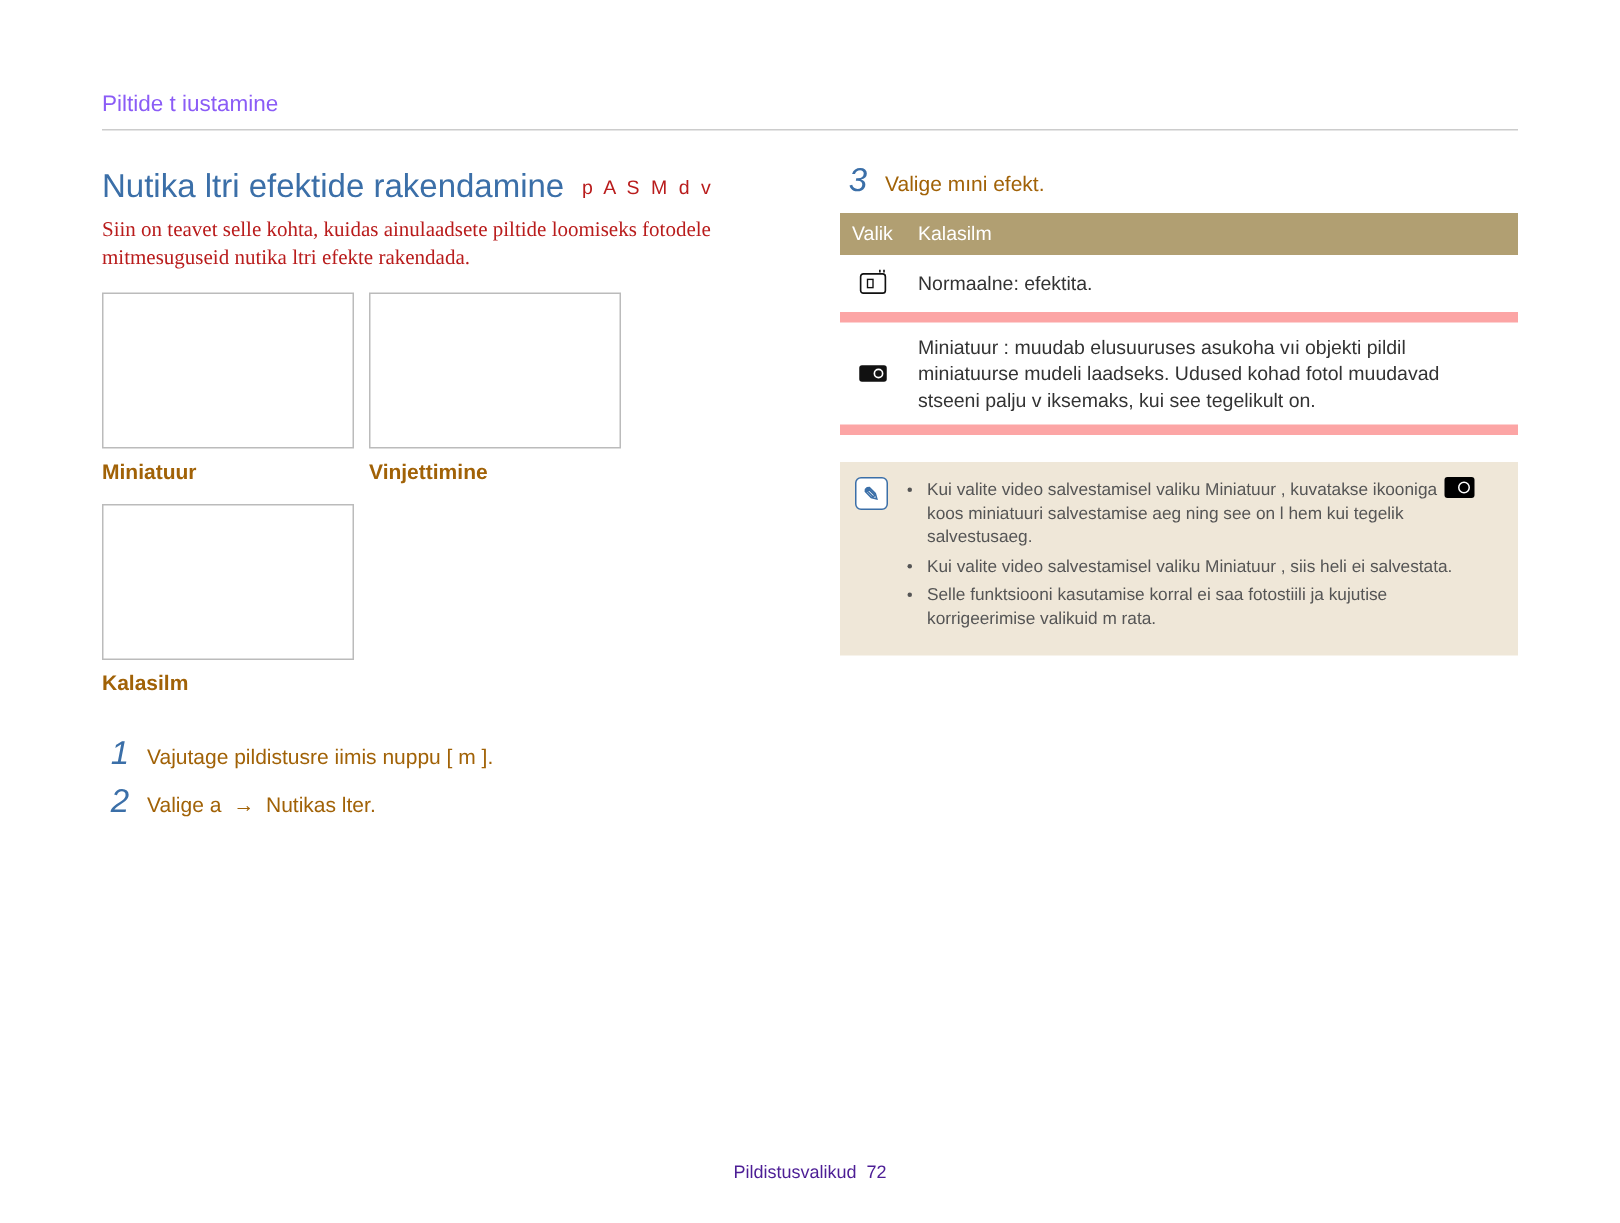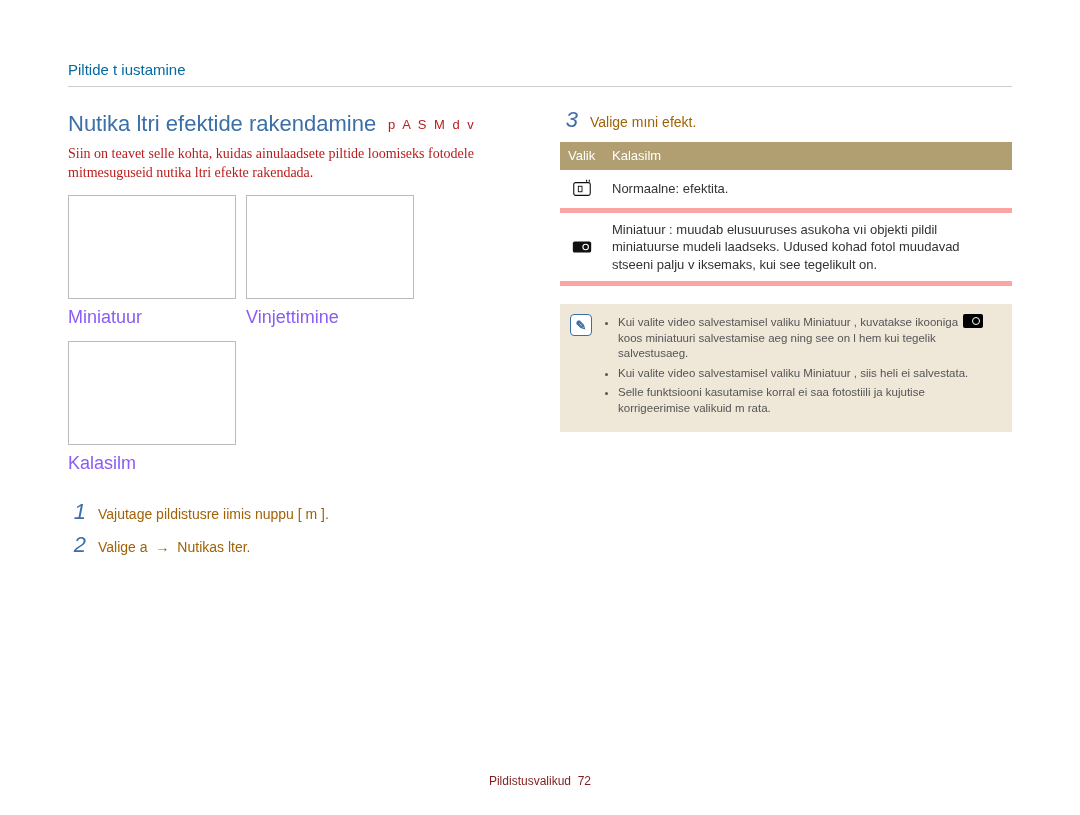--- a/index.html
+++ b/index.html
@@ -7,21 +7,21 @@
     font-family: Arial, Helvetica, sans-serif;
     background: #fff;
     color: #333;
     width: 1080px;
     height: 815px;
     padding: 60px 68px 20px 68px;
     font-size: 14px;
     line-height: 1.35;
   }
   .breadcrumb {
-    color: #0369a1;
+    color: #8b5cf6;
     font-size: 15px;
     border-bottom: 1px solid #ccc;
     padding-bottom: 6px;
     margin-bottom: 22px;
   }
   .cols {
     display: flex;
     gap: 40px;
   }
   .col { flex: 1 1 0; }
@@ -45,24 +45,25 @@
     display: inline-block;
   }
   .thumb-box {
     width: 168px;
     height: 104px;
     border: 1px solid #bbb;
     background: #fff;
     display: block;
   }
   .thumb-label {
-    font-size: 18px;
-    color: #8b5cf6;
+    font-size: 14px;
+    color: #a16207;
     margin: 6px 0 12px 0;
     display: block;
+    font-weight: bold;
   }
   .steps { margin-top: 14px; }
   .step { display: flex; gap: 12px; margin-bottom: 10px; }
   .step-num {
     color: #3b6fa8;
     font-size: 22px;
     font-style: italic;
     font-weight: 400;
     width: 18px;
     text-align: right;
@@ -78,21 +79,21 @@
     font-size: 13px;
   }
   .tbl thead th {
     background: #b19f72;
     color: #fff;
     font-weight: 400;
     text-align: left;
     padding: 5px 8px;
   }
   .tbl td {
-    border-bottom: 5px solid #fca5a5;
+    border-bottom: 7px solid #fca5a5;
     padding: 8px 8px;
     vertical-align: middle;
   }
   .tbl td.iconcell {
     width: 44px;
     text-align: center;
     vertical-align: middle;
   }
   .ico {
     display: inline-block;
@@ -139,21 +140,21 @@
     content: "";
     position: absolute;
     right: 3px; top: 3px;
     width: 6px; height: 6px;
     border: 1px solid #fff;
     border-radius: 50%;
   }
   .footer {
     text-align: center;
     font-size: 12px;
-    color: #7f1d1d;
+    color: #4c1d95;
     position: absolute;
     bottom: 26px;
     left: 0; right: 0;
   }
 </style>
 </head>
 <body>
 
 <div class="breadcrumb">Piltide t iustamine</div>
 

